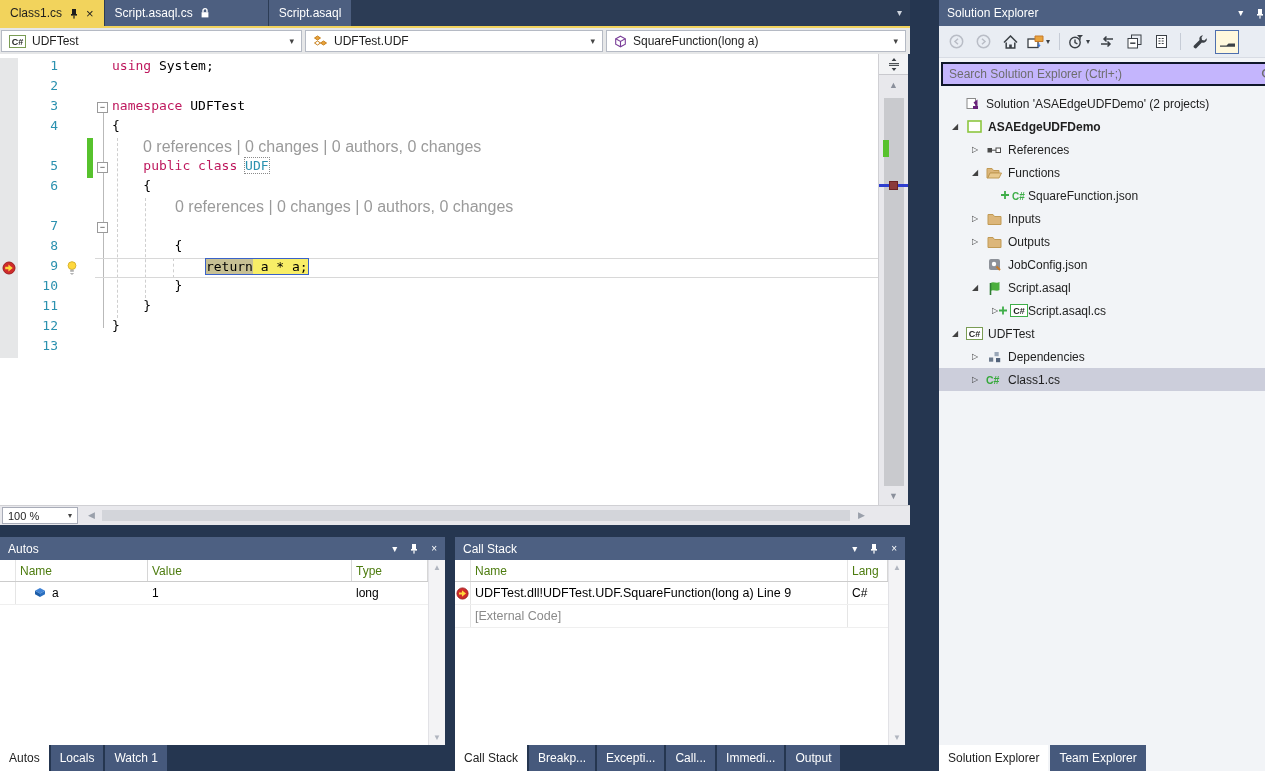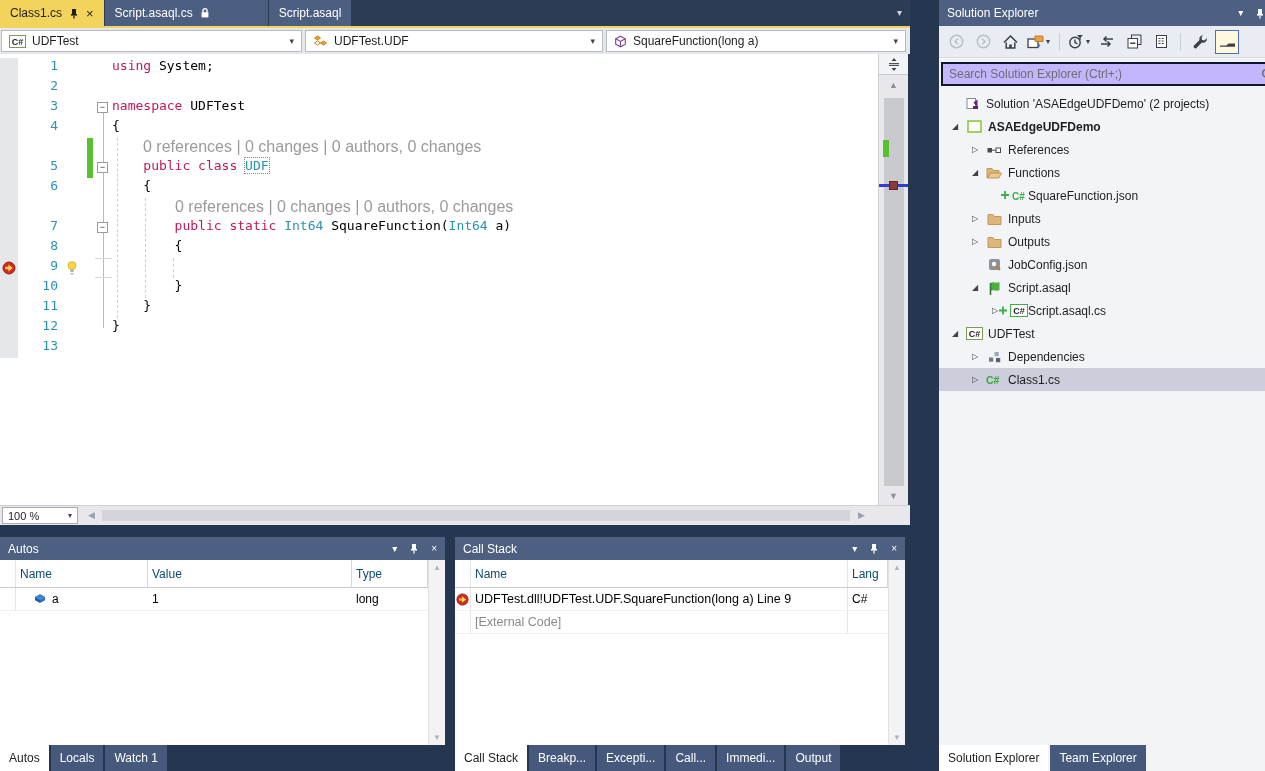--- a/index.html
+++ b/index.html
@@ -60,21 +60,21 @@
   #zoom-combo .dd{margin-left:auto;font-size:8px;color:#444}
   #editor-bottom .h-left{position:absolute;left:88px;top:4px;color:#9aa0ab;font-size:9px}
   #editor-bottom .h-right{position:absolute;left:858px;top:4px;color:#9aa0ab;font-size:9px}
   #editor-bottom .h-thumb{position:absolute;left:102px;top:4px;width:748px;height:11px;background:#d3d5da}
 
   
   .pane-title{height:23px;background:#4d6082;color:#fff;font-size:12px;display:flex;align-items:center;padding:0 8px}
   .pane-title .ticons{margin-left:auto;display:flex;gap:12px;align-items:center;color:#fff}
   .pane-title .ticons .ic{font-size:10px}
   .pane-body{position:absolute;top:23px;left:0;right:0;bottom:0;background:#fff;overflow:hidden}
-  .g-head{display:flex;height:28px;border-bottom:1px solid #ccc;font-size:12px;color:#0c4a6e;align-items:flex-end}
+  .g-head{display:flex;height:22px;border-bottom:1px solid #ccc;font-size:12px;color:#4d7c0f;align-items:flex-end}
   .g-head>div{height:100%;display:flex;align-items:center;padding-left:4px;border-right:1px solid #d6d6d6}
   .g-row{display:flex;height:23px;align-items:center;font-size:12px;color:#000;border-bottom:1px solid #efefef}
   .vscroll{position:absolute;right:0;top:0;bottom:0;width:17px;background:#f3f3f5;border-left:1px solid #e2e2e6}
   .vscroll .up{position:absolute;top:3px;left:0;right:0;text-align:center;font-size:8px;color:#b0b5bf}
   .vscroll .dn{position:absolute;bottom:3px;left:0;right:0;text-align:center;font-size:8px;color:#b0b5bf}
 
   #autos{position:absolute;left:0;top:537px;width:445px;height:208px}
   #autos .c-stub{width:16px;flex:none;border-right:1px solid #e5e5e5;height:100%}
   #autos .c-name{width:132px;flex:none}
   #autos .c-value{width:204px;flex:none}
@@ -257,21 +257,20 @@
           <div class="m-fold"></div>
           <div class="m-code"><span class="codelens cl-2">0 references | 0 changes | 0 authors, 0 changes</span></div>
         </div>
         <div class="row">
           <div class="m-bp"></div>
           <div class="m-num">7</div>
           <div class="m-extra"></div>
           <div class="m-fold">
             <div class="foldbox">−</div>
           </div>
-          <div class="m-code"><span class="tk-kw">        public static </span><span class="tk-type">Int64</span><span class="tk-pl"> SquareFunction(</span><span class="tk-type">Int64</span><span class="tk-pl"> a)</span></div>
         </div>
         <div class="row">
           <div class="m-bp"></div>
           <div class="m-num">8</div>
           <div class="m-extra"></div>
           <div class="m-fold"></div>
           <div class="m-code"><span class="tk-pl">        {</span></div>
         </div>
         <div class="row current">
           <div class="m-bp">
@@ -286,20 +285,21 @@
           <div class="m-extra">
             <span class="ic bulb">
               <svg width="12" height="15" viewBox="0 0 12 15">
                 <circle cx="6" cy="4.6" r="3.9" fill="#ffd83d" stroke="#d9b42e"></circle>
                 <rect x="4.2" y="8.6" width="3.6" height="2.2" fill="#b0b0b0"></rect>
                 <path d="M3.8 12.2l2.2 1.6 2.2-1.6z" fill="#9a9a9a"></path>
               </svg>
             </span>
           </div>
           <div class="m-fold"></div>
+          <div class="m-code"><span class="tk-pl">            </span><span class="stmt-box"><span class="tk-hl-bp">return</span><span class="tk-hl-cur"> a * a;</span></span></div>
         </div>
         <div class="row">
           <div class="m-bp"></div>
           <div class="m-num">10</div>
           <div class="m-extra"></div>
           <div class="m-fold"></div>
           <div class="m-code"><span class="tk-pl">        }</span></div>
         </div>
         <div class="row">
           <div class="m-bp"></div>

